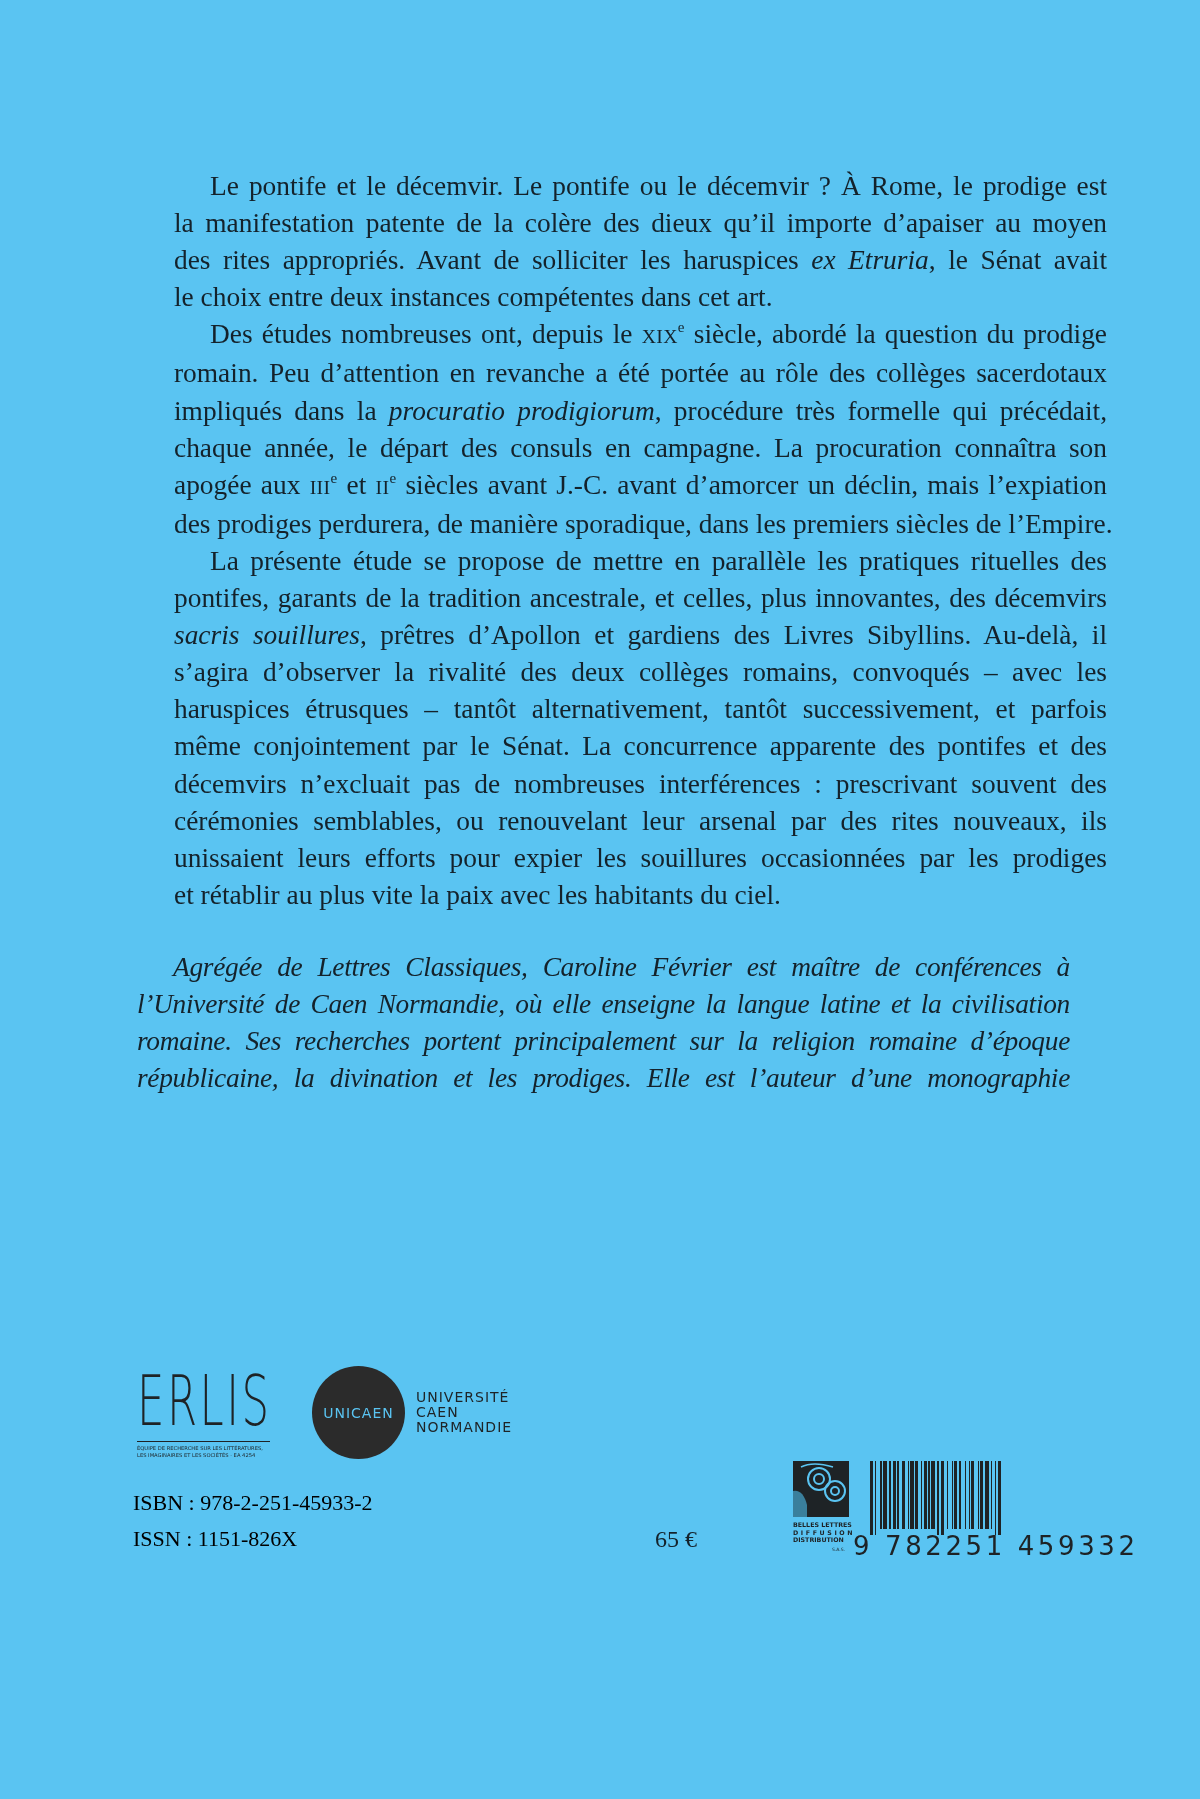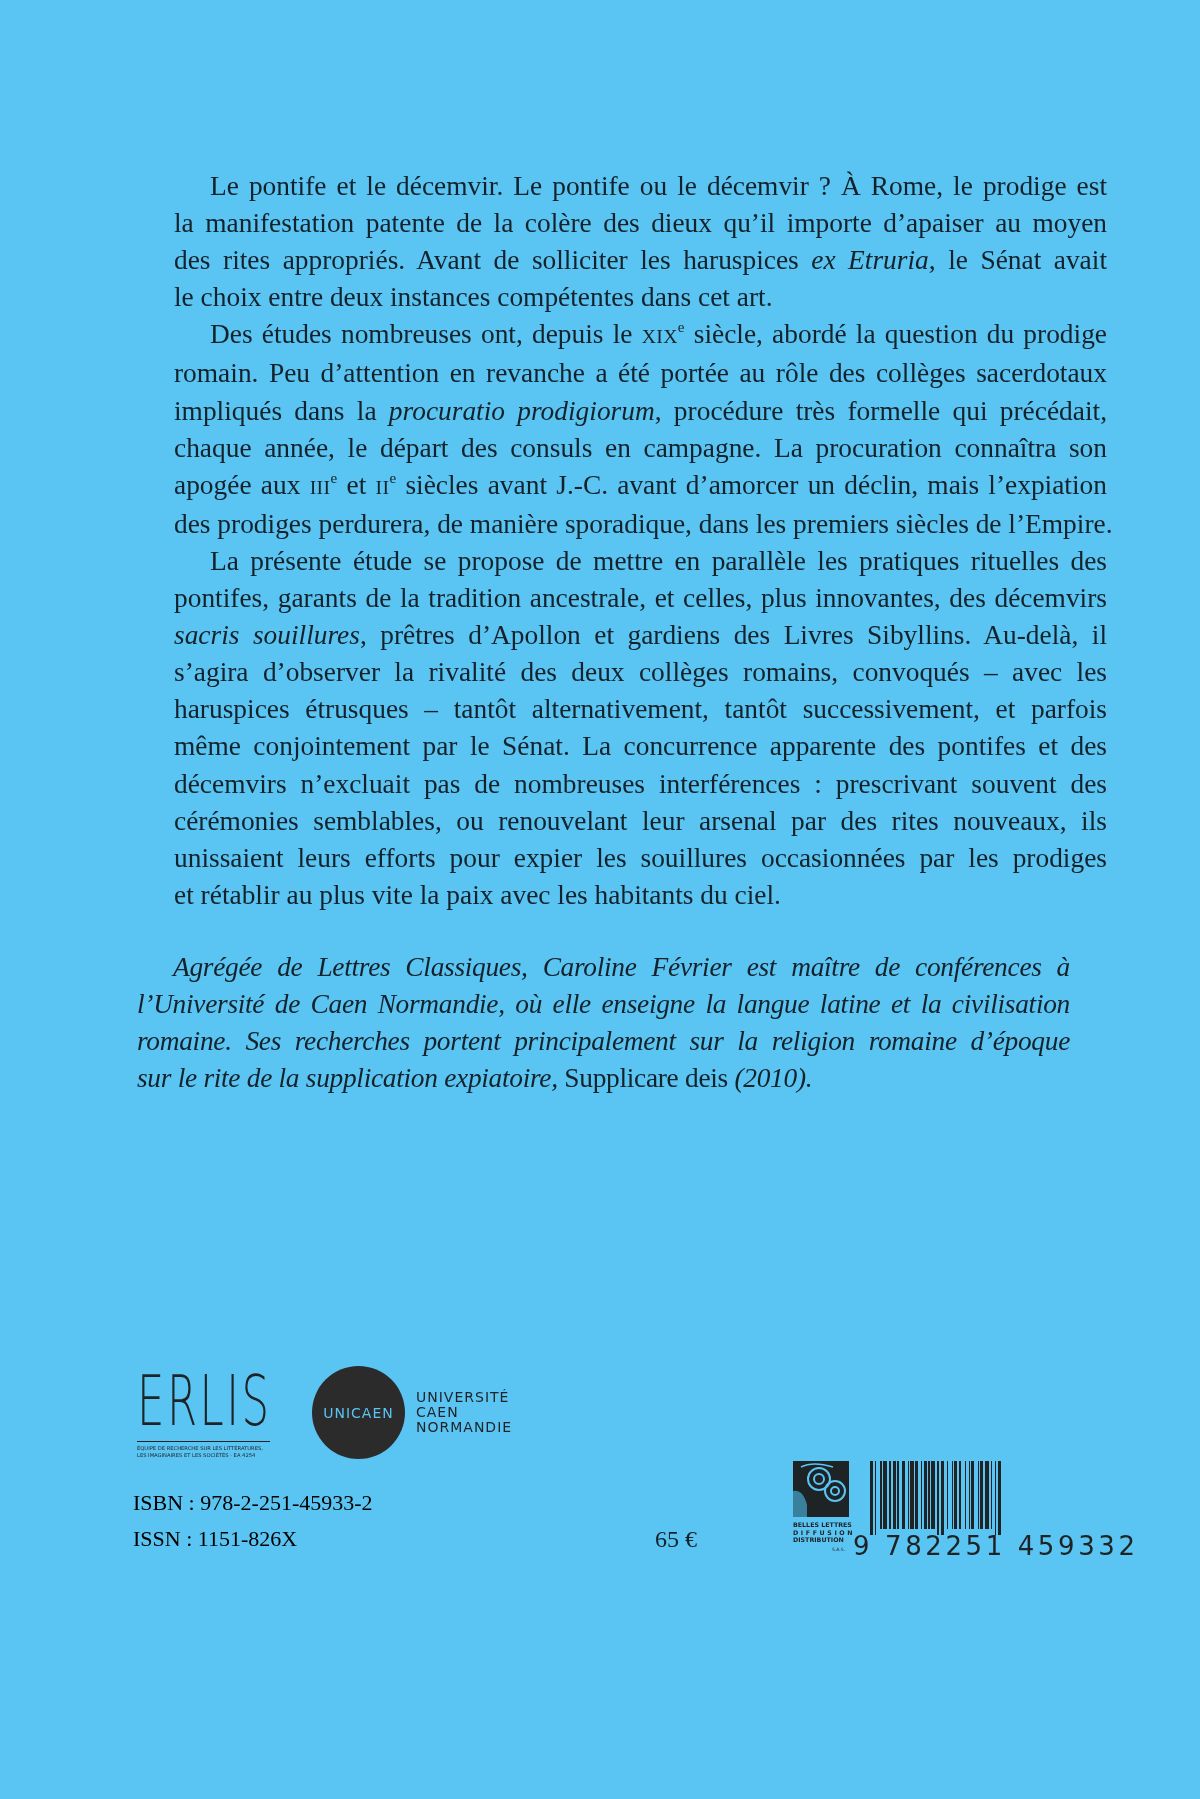--- a/index.html
+++ b/index.html
@@ -62,21 +62,21 @@
       <span class="line">décemvirs n’excluait pas de nombreuses interférences : prescrivant souvent des</span>
       <span class="line">cérémonies semblables, ou renouvelant leur arsenal par des rites nouveaux, ils</span>
       <span class="line">unissaient leurs efforts pour expier les souillures occasionnées par les prodiges</span>
       <span class="line last">et rétablir au plus vite la paix avec les habitants du ciel.</span>
     </div>
   </div>
 <div class="bio" id="bio">
     <span class="line" style="padding-left: 36px;">Agrégée de Lettres Classiques, Caroline Février est maître de conférences à</span>
     <span class="line">l’Université de Caen Normandie, où elle enseigne la langue latine et la civilisation</span>
     <span class="line">romaine. Ses recherches portent principalement sur la religion romaine d’époque</span>
-    <span class="line last">sur le rite de la supplication expiatoire, <span class="upright">Supplicare deis</span> (2010).</span>
+    <span class="line">républicaine, la divination et les prodiges. Elle est l’auteur d’une monographie</span>
   </div>
 
 <div class="erlis">
   <span class="erlis-word">ERLIS</span>
   <div class="erlis-sub">
     <div>ÉQUIPE DE RECHERCHE SUR LES LITTÉRATURES,</div>
     <div>LES IMAGINAIRES ET LES SOCIÉTÉS · EA 4254</div>
   </div>
 </div>
 

